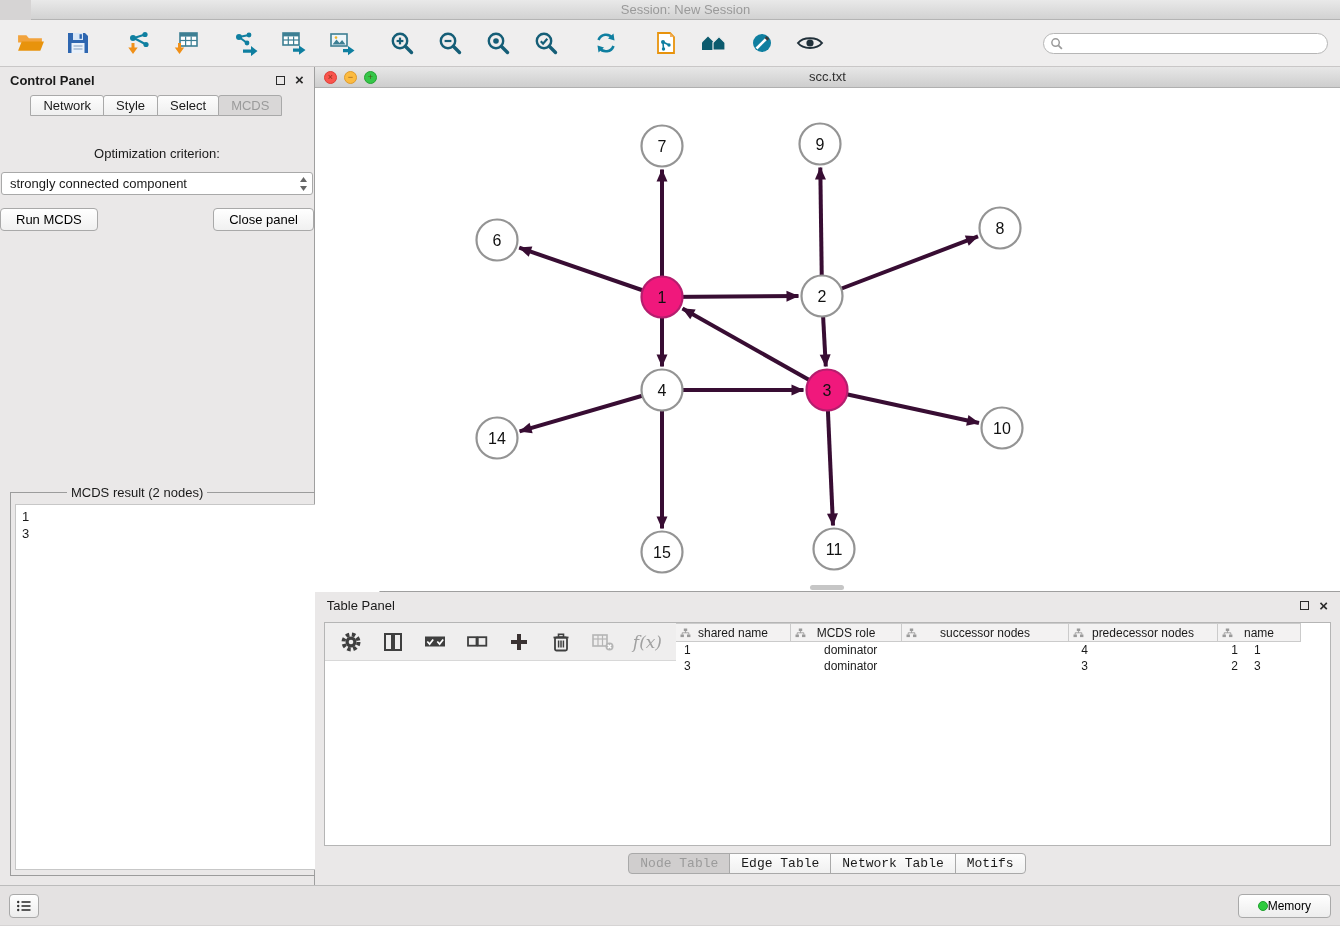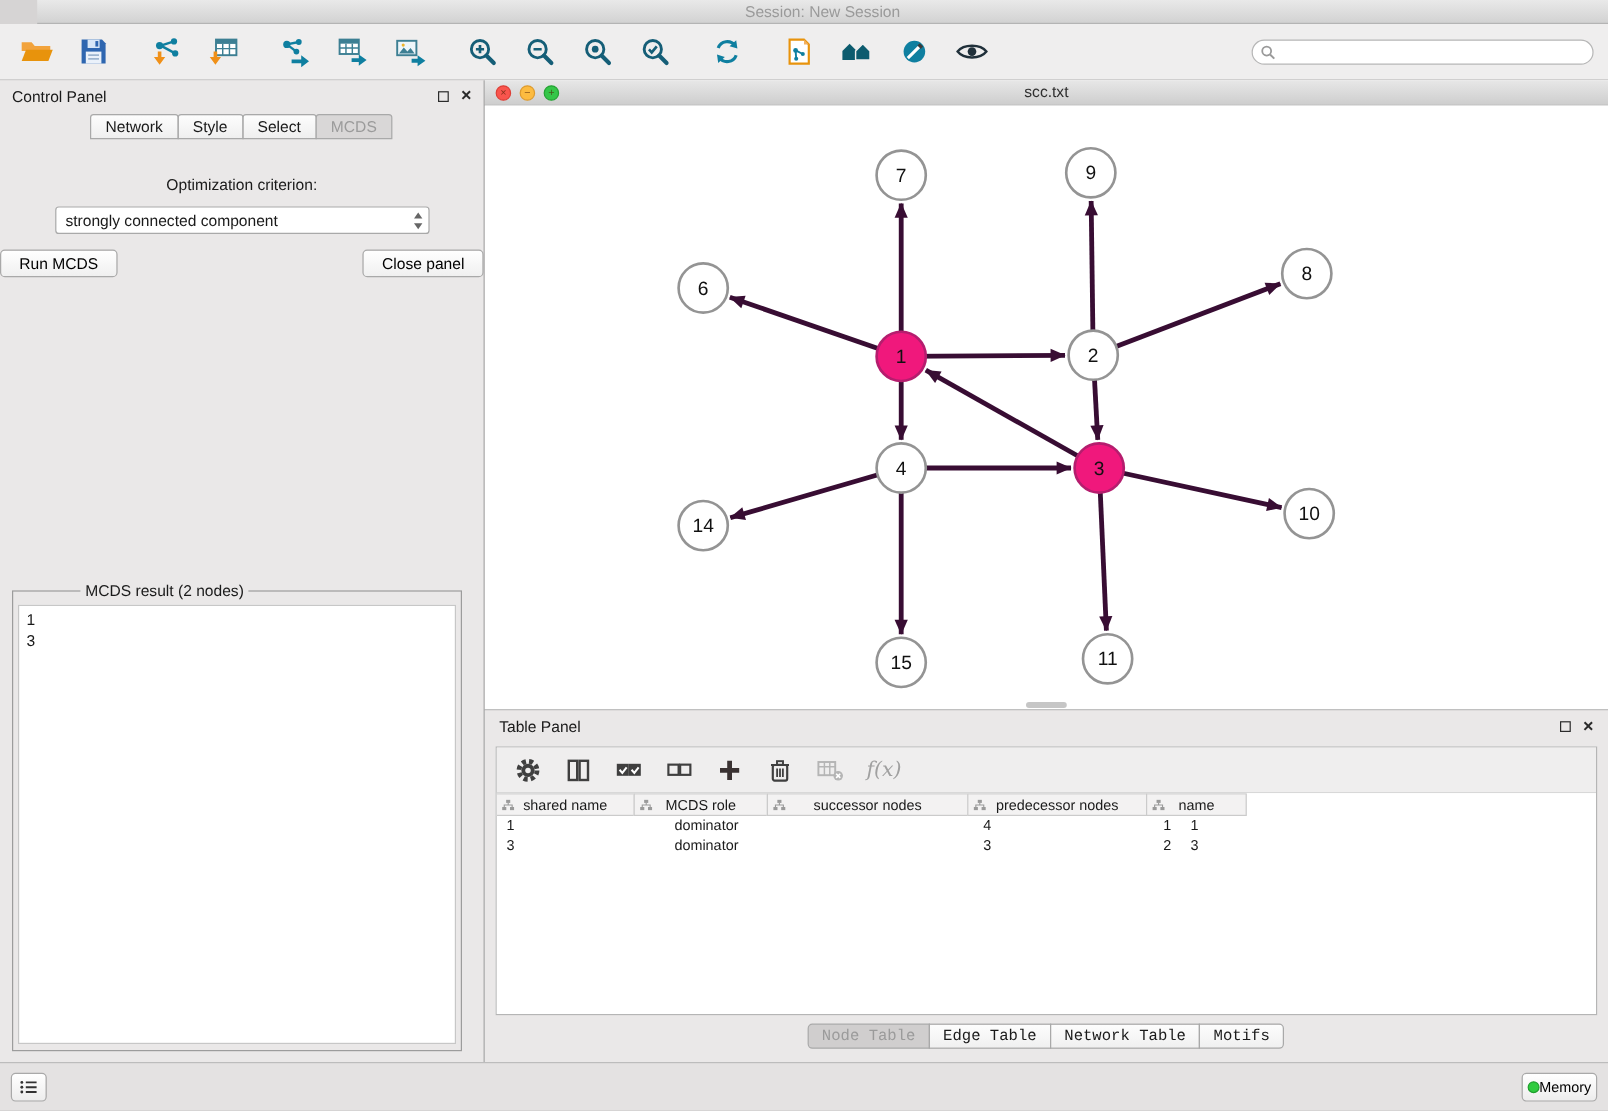--- a/index.html
+++ b/index.html
@@ -21,21 +21,21 @@
   .search-wrap input { width:285px; height:21px; border:1px solid #b6b6b6; border-radius:11px;
                        background:#fff; padding:0 8px 0 24px; font-size:12px; outline:none; }
   .search-wrap .mag { position:absolute; left:7px; top:4px; }
 
   
   .main { display:flex; height:818px; }
 
   
   .control-panel { width:404px; background:#eae8e8; border-right:1px solid #9f9f9f; position:relative; }
   .cp-header { height:26px; display:flex; align-items:center; padding:0 10px; }
-  .cp-header .hd-title { flex:1; }
+  .cp-header .hd-title { flex:1;font-weight:bold; }
   .win-ic { margin-left:10px; cursor:pointer; display:inline-flex; align-items:center; }
   .float-box { width:9px; height:9px; border:1.6px solid #2b2b2b; display:inline-block; }
   .close-x { font-size:15px; font-weight:bold; color:#2b2b2b; line-height:10px; }
   .cp-tabs { display:flex; justify-content:center; padding-top:2px; }
   .cp-tab { border:1px solid #a9a9a9; background:linear-gradient(#fdfdfd,#efefef); padding:2px 12px;
             margin-left:-1px; font-size:13px; cursor:pointer; border-radius:3px 3px 0 0; }
   .cp-tab.active { background:#d9d7d7; color:#9b9b9b;text-align:right; }
   .opt-label { text-align:center; margin-top:30px; }
   .criterion { width:312px; height:23px; margin:11px auto 0; background:#fff; border:1px solid #a9a9a9;
                border-radius:3px; display:flex; align-items:center; padding:0 4px 0 8px; cursor:pointer; }
@@ -66,21 +66,21 @@
   .net-canvas { flex:1; position:relative; background:#fff; }
   .net-canvas svg { position:absolute; inset:0; }
   .hscroll-grip { position:absolute; bottom:1px; left:calc(50% - 17px); width:34px; height:5px;
                   background:#c6c6c6; border-radius:3px; cursor:pointer; }
 
   
   .table-panel { flex:1; background:#eae8e8; position:relative; display:flex; flex-direction:column; }
   .tp-header { height:27px; display:flex; align-items:center; padding:0 12px; }
   .tp-header .hd-title { flex:1; }
   .tp-body { margin:3px 9px 0; background:#fff; border:1px solid #b5b5b5; height:224px;
-             display:flex; flex-direction:column; }
+             display:flex; flex-direction:row; }
   .tp-toolbar { height:38px; background:#efeeee; border-bottom:1px solid #d8d8d8; display:flex;
                 align-items:center; gap:10px; padding:0 10px; }
   .tp-tbtn { width:32px; height:30px; border:none; background:transparent; display:flex; align-items:center;
              justify-content:center; cursor:pointer; }
   .fx-label { font-family:"DejaVu Serif", serif; font-style:italic; font-size:17px; color:#a0a0a0; }
   .tp-grid { flex:1; background:#fff; overflow:hidden; }
   .thead { display:flex; height:19px; }
   .th { background:#f3f2f2; border:1px solid #cbcbcb; margin-left:-1px; display:flex; align-items:center;
         justify-content:center; position:relative; font-size:12px; cursor:pointer; }
   .th .sort-ic { position:absolute; left:4px; top:4px; }
@@ -91,21 +91,21 @@
             margin-left:-1px; font-size:13px; cursor:pointer;font-family:Liberation Mono, monospace; }
   .tp-tab:first-child { border-radius:4px 0 0 4px; }
   .tp-tab:last-child { border-radius:0 4px 4px 0; }
   .tp-tab.active { background:#d0cece; color:#9b9b9b; }
 
   
   .statusbar { height:40px; background:#e4e2e2; border-top:1px solid #bcbcbc; display:flex;
                align-items:center; padding:0 9px; }
   .status-btn { width:30px; height:24px; background:linear-gradient(#ffffff,#ededed); border:1px solid #a9a9a9;
                 border-radius:4px; display:flex; align-items:center; justify-content:center; cursor:pointer; }
-  .memory-btn { margin-left:auto; height:24px; padding:0 4px; background:linear-gradient(#ffffff,#ededed);
+  .memory-btn { margin-left:auto; height:24px; padding:0 19px; background:linear-gradient(#ffffff,#ededed);
                 border:1px solid #a9a9a9; border-radius:4px; display:flex; align-items:center; gap:0;
                 font-size:12px; cursor:pointer; }
   .mem-dot { width:10px; height:10px; border-radius:50%; background:#2fcb3f; border:1px solid #1fa02e; }
 </style>
 </head>
 <body>
 
 <div class="titlebar">
   <span>Session: New Session</span>
 </div>

